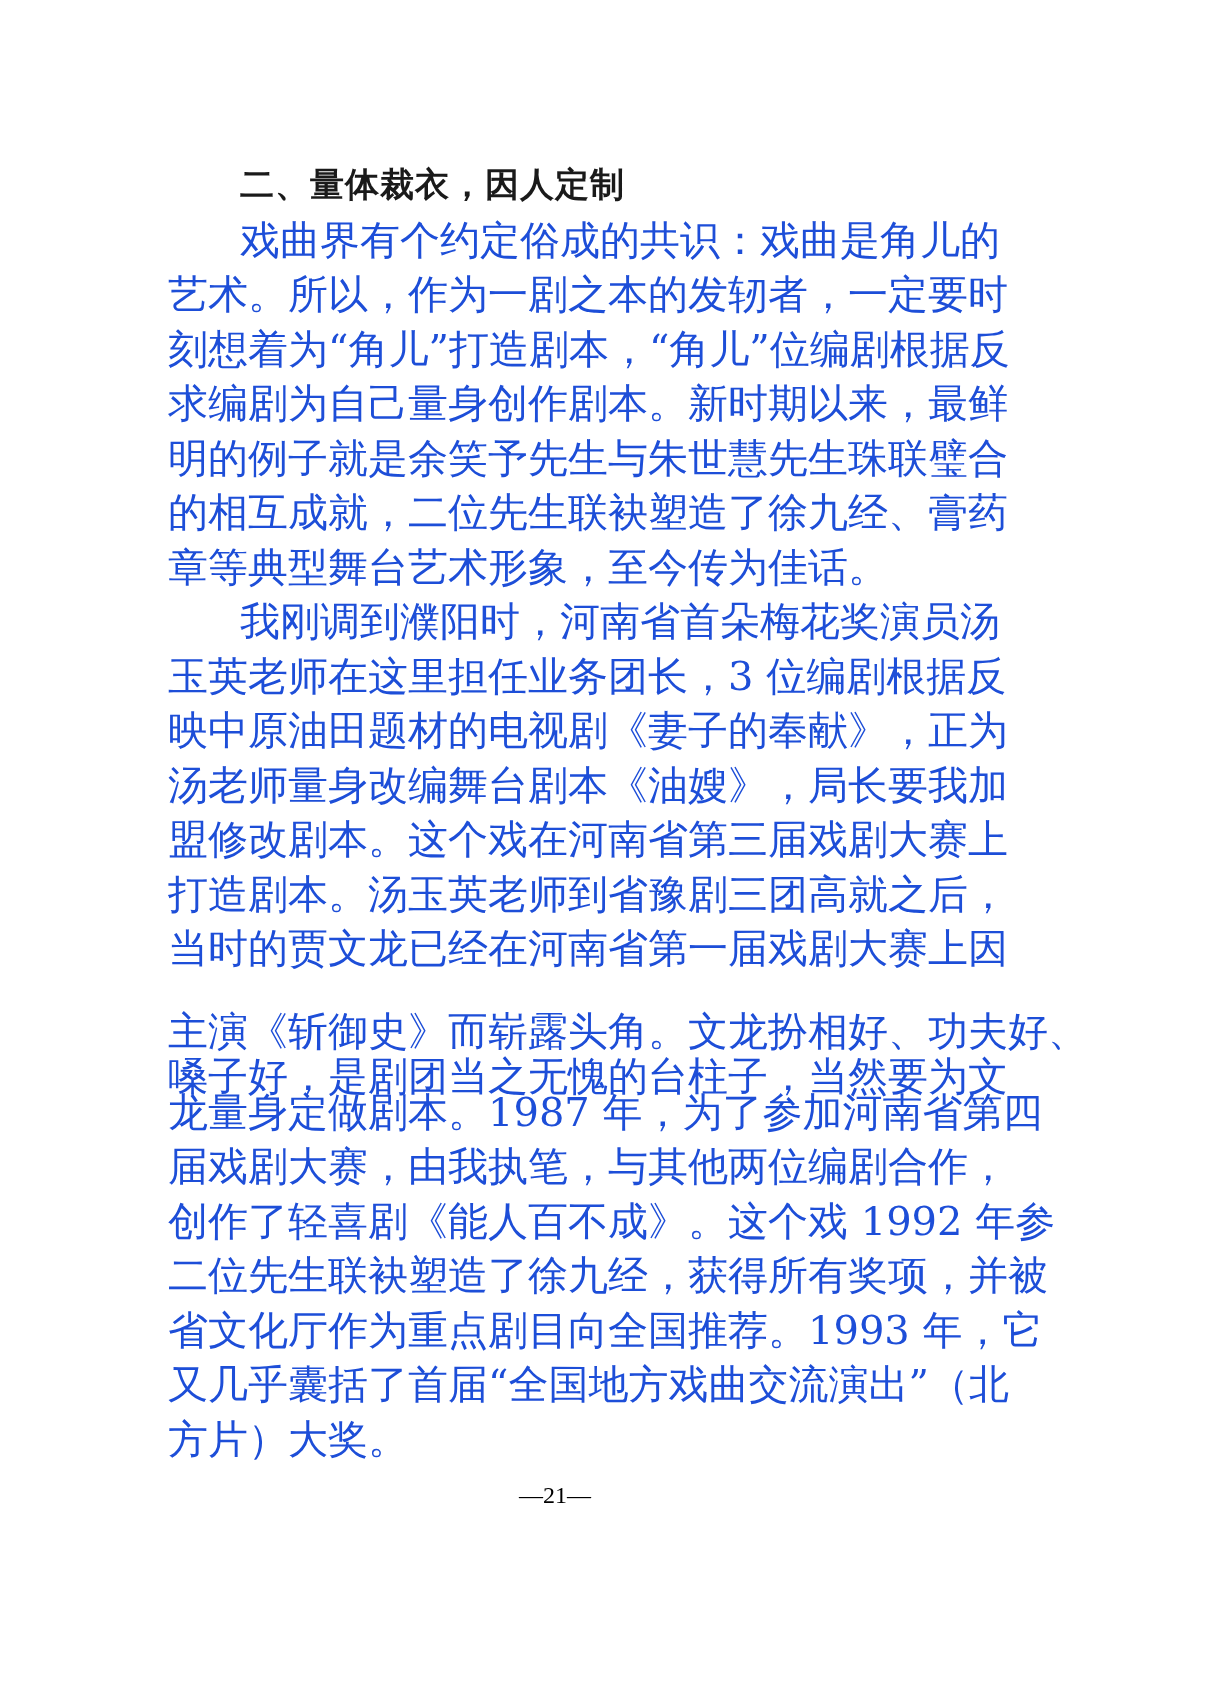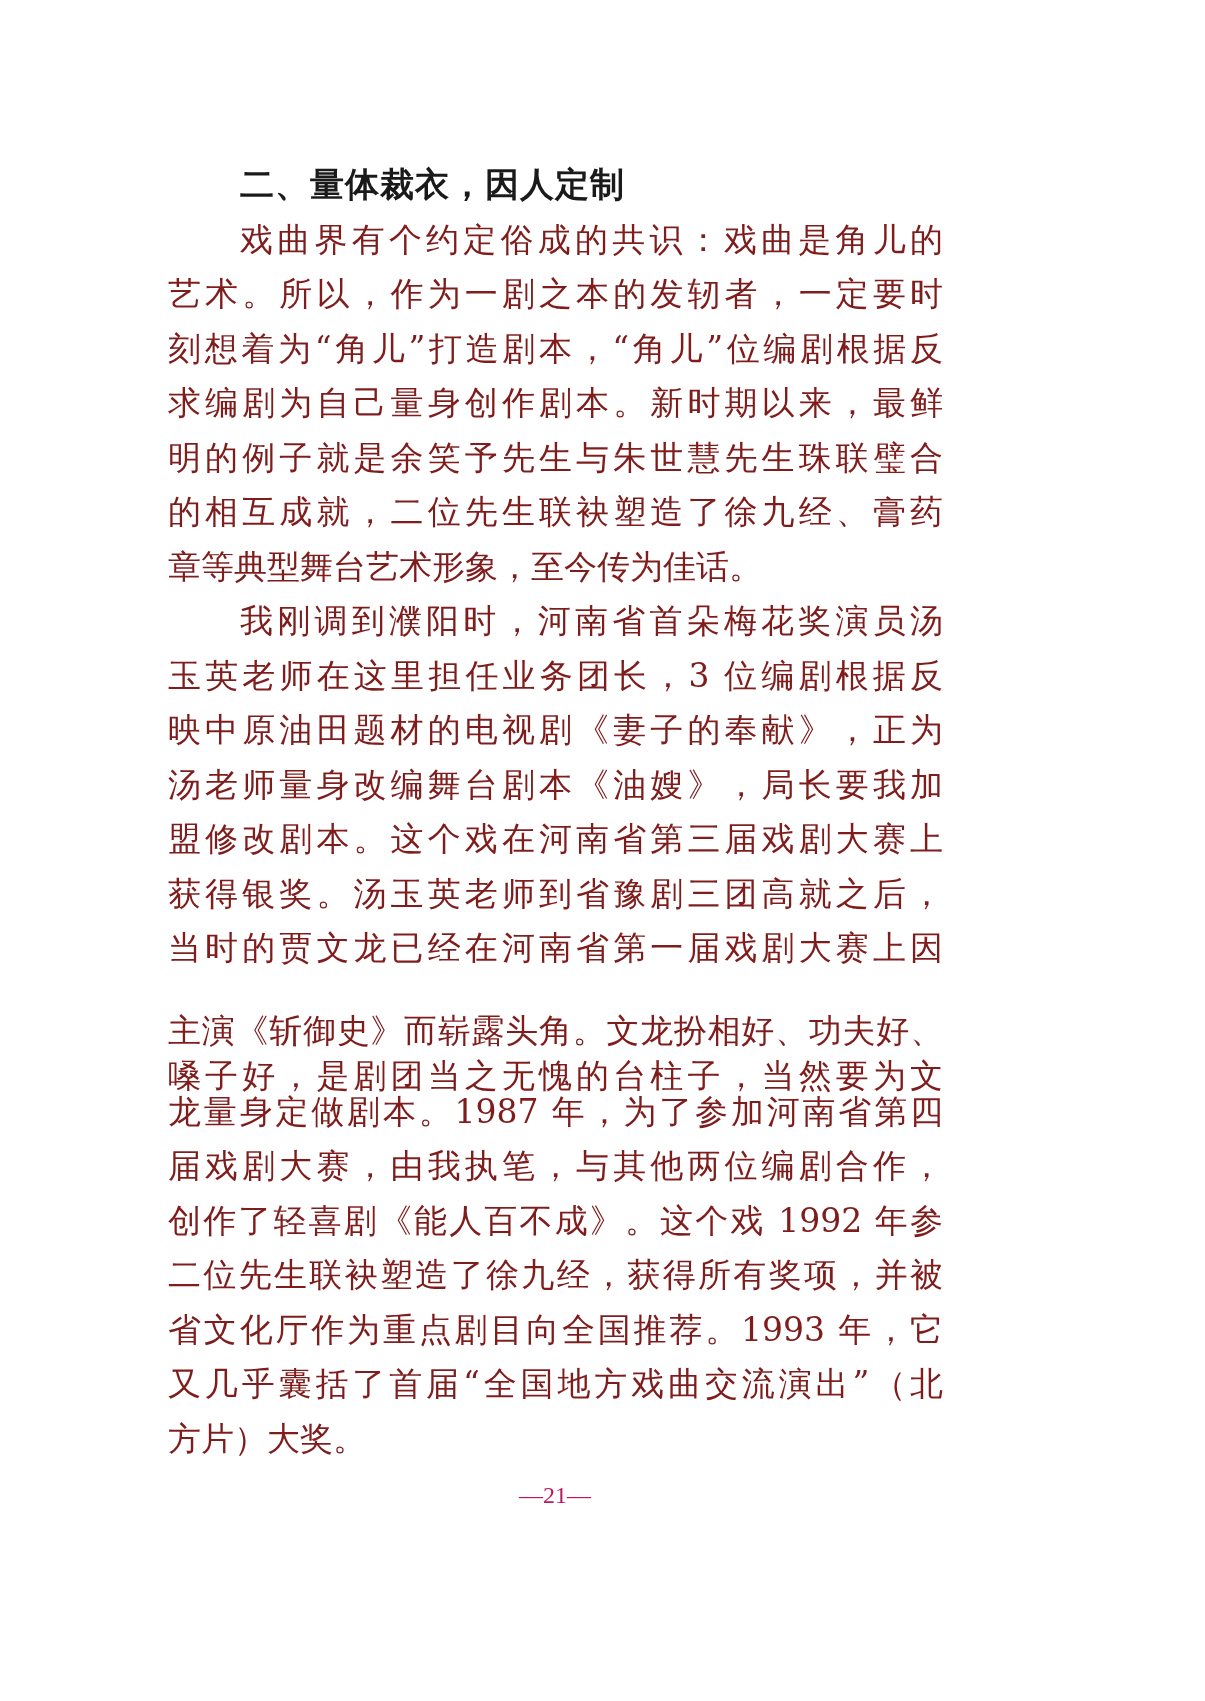--- a/index.html
+++ b/index.html
@@ -30,44 +30,44 @@
     line-height: 48px;
     letter-spacing: 1px;
     color: #1a1a1a;
     white-space: nowrap;
   }
   .line {
     position: absolute;
     left: 168px;
     width: 775px;
     font-family: "DejaVu Serif", serif;
-    font-size: 33px;
+    font-size: 40px;
     line-height: 44px;
-    color: #7f1d1d;
+    color: #1d4ed8;
     white-space: nowrap;
     text-align: justify;
     text-align-last: justify;
   }
   .line.indent {
     left: 240px;
     width: 703px;
   }
   .line.last {
     text-align-last: left;
   }
   .page-number {
     position: absolute;
     left: 0;
     width: 1110px;
     top: 1428px;
     text-align: center;
     font-family: "Liberation Serif", serif;
     font-size: 24px;
     line-height: 30px;
-    color: #be185d;
+    color: #000000;
   }
 </style>
 </head>
 <body>
 
 <div class="page">
 
   <div class="heading">二、量体裁衣，因人定制</div>
 
   <div>
@@ -79,21 +79,21 @@
     <div class="line" style="top:490px">的相互成就，二位先生联袂塑造了徐九经、膏药</div>
     <div class="line last" style="top:545px">章等典型舞台艺术形象，至今传为佳话。</div>
   </div>
 
   <div>
     <div class="line indent" style="top:599px">我刚调到濮阳时，河南省首朵梅花奖演员汤</div>
     <div class="line" style="top:654px">玉英老师在这里担任业务团长，3 位编剧根据反</div>
     <div class="line" style="top:708px">映中原油田题材的电视剧《妻子的奉献》，正为</div>
     <div class="line" style="top:763px">汤老师量身改编舞台剧本《油嫂》，局长要我加</div>
     <div class="line" style="top:817px">盟修改剧本。这个戏在河南省第三届戏剧大赛上</div>
-    <div class="line" style="top:872px">获得银奖。汤玉英老师到省豫剧三团高就之后，</div>
+    <div class="line" style="top:872px">打造剧本。汤玉英老师到省豫剧三团高就之后，</div>
     <div class="line" style="top:926px">当时的贾文龙已经在河南省第一届戏剧大赛上因</div>
     <div class="line" style="top:1009px">主演《斩御史》而崭露头角。文龙扮相好、功夫好、</div>
     <div class="line" style="top:1054px">嗓子好，是剧团当之无愧的台柱子，当然要为文</div>
     <div class="line" style="top:1090px">龙量身定做剧本。1987 年，为了参加河南省第四</div>
     <div class="line" style="top:1144px">届戏剧大赛，由我执笔，与其他两位编剧合作，</div>
     <div class="line" style="top:1199px">创作了轻喜剧《能人百不成》。这个戏 1992 年参</div>
     <div class="line" style="top:1253px">二位先生联袂塑造了徐九经，获得所有奖项，并被</div>
     <div class="line" style="top:1308px">省文化厅作为重点剧目向全国推荐。1993 年，它</div>
     <div class="line" style="top:1362px">又几乎囊括了首届“全国地方戏曲交流演出”（北</div>
     <div class="line last" style="top:1417px">方片）大奖。</div>

